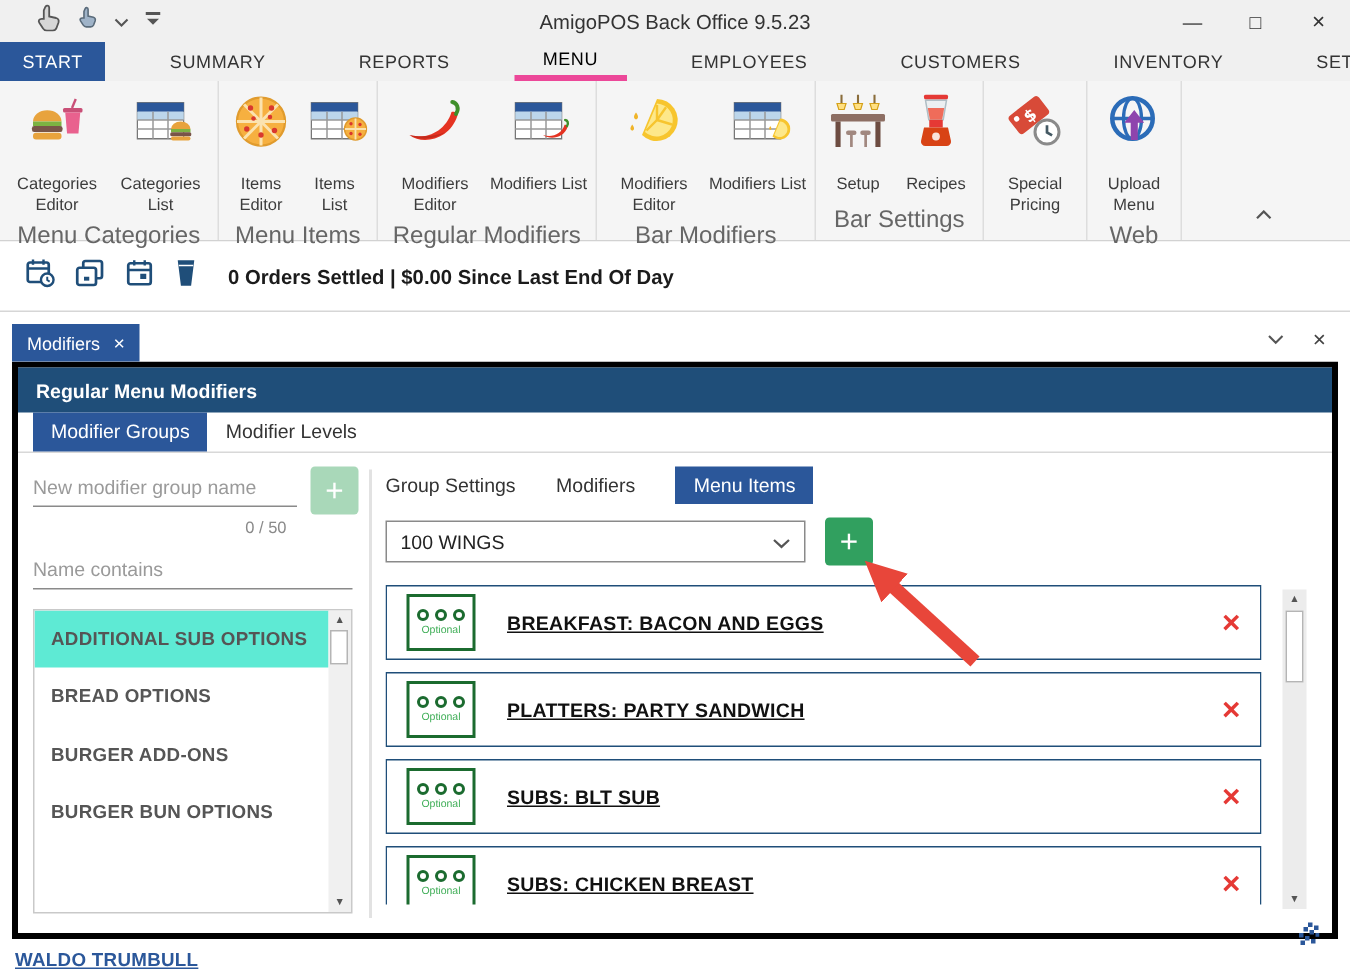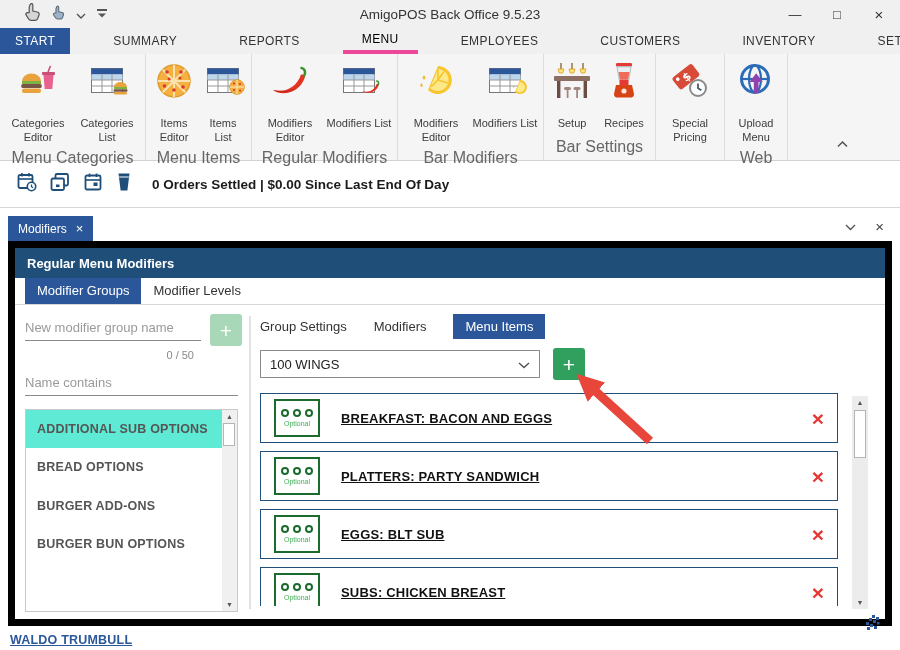--- a/index.html
+++ b/index.html
@@ -40,21 +40,21 @@
   .status-text { font-size:13.5px; font-weight:600; color:#1b1b1b; margin-left:7px; }
 
   
   .tabstrip { height:33px; background:#fff; display:flex; align-items:flex-end; padding:0 8px; position:relative; }
   .doctab { height:25px; background:#2b579a; color:#fff; display:flex; align-items:center; padding:0 10px; font-size:12px; gap:9px; }
   .doctab .tclose { font-size:13px; line-height:1; }
   .strip-icons { position:absolute; right:16px; top:9px; display:flex; gap:19px; align-items:center; color:#555; }
   .strip-x { font-size:15px; color:#444; line-height:1; }
 
   
-  .panel { margin:0 8px; height:385px; border:7px solid #000000; background:#fff; display:flex; flex-direction:column; }
+  .panel { margin:0 8px; height:385px; border:4px solid #000000; background:#fff; display:flex; flex-direction:column; }
   .phead { height:30px; background:#1f4e79; color:#fff; font-size:13px; font-weight:700; display:flex; align-items:center; padding-left:12px; flex:none; }
   .ptabs { display:flex; padding-left:10px; border-bottom:1px solid #d8d8d8; }
   .ptab { padding:5px 12px 6px; font-size:13px; color:#333; }
   .ptab.sel { background:#2b579a; color:#fff; }
   .pbody { flex:1; display:flex; padding:9px 10px 0; overflow:hidden; }
   .leftcol { width:213px; display:flex; flex-direction:column; flex:none; }
   .vdivider { width:2px; background:#e2e2e2; margin:2px 9px 10px 11px; flex:none; }
   .rightcol { flex:1; position:relative; }
 
   .newrow { display:flex; align-items:flex-start; gap:9px; }
@@ -534,21 +534,21 @@
           </div>
           <div class="mrow">
             <div class="badge">
                 <div class="dots">
                   <span class="dot"></span>
                   <span class="dot"></span>
                   <span class="dot"></span>
                 </div>
                 <div class="badge-label">Optional</div>
               </div>
-            <span class="mtitle">EGGS: BLT SUB</span>
+            <span class="mtitle">SUBS: BLT SUB</span>
             <span class="mdel">×</span>
           </div>
           <div class="mrow">
             <div class="badge">
                 <div class="dots">
                   <span class="dot"></span>
                   <span class="dot"></span>
                   <span class="dot"></span>
                 </div>
                 <div class="badge-label">Optional</div>

